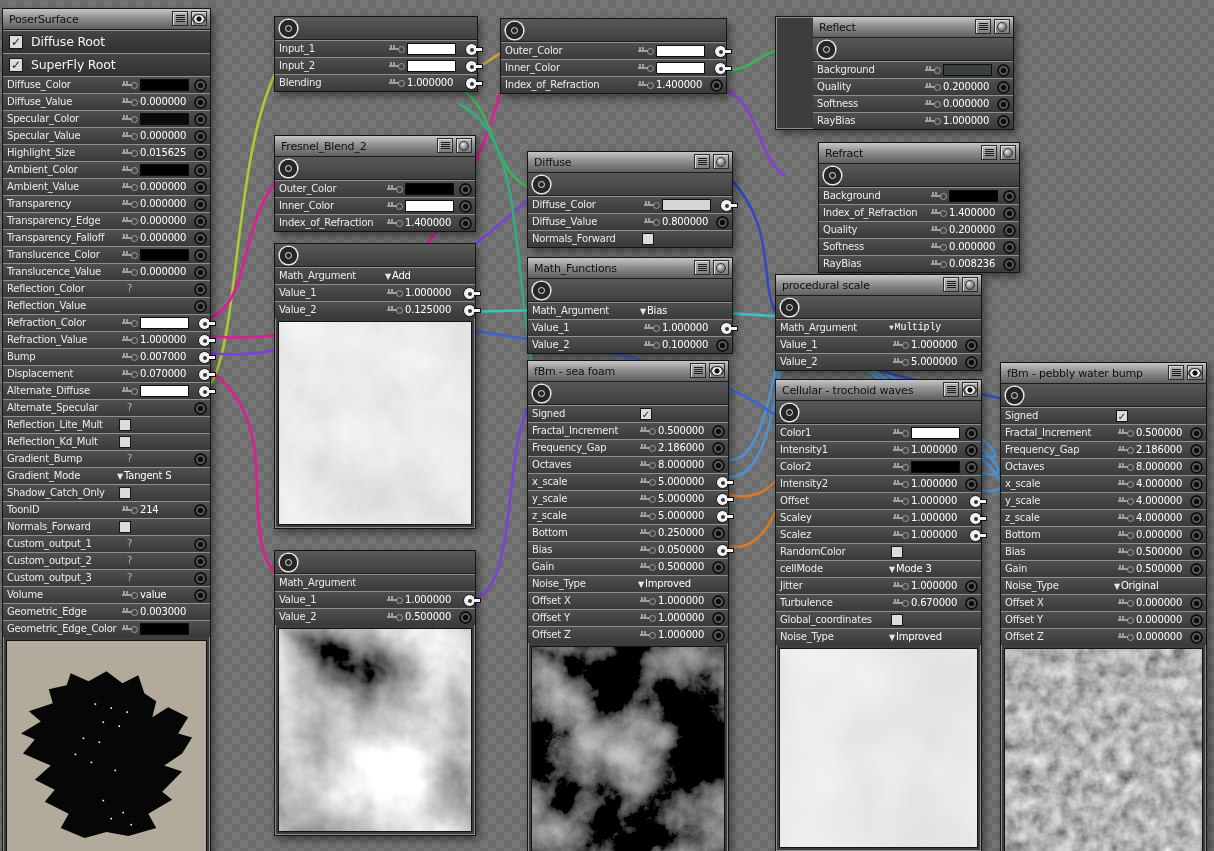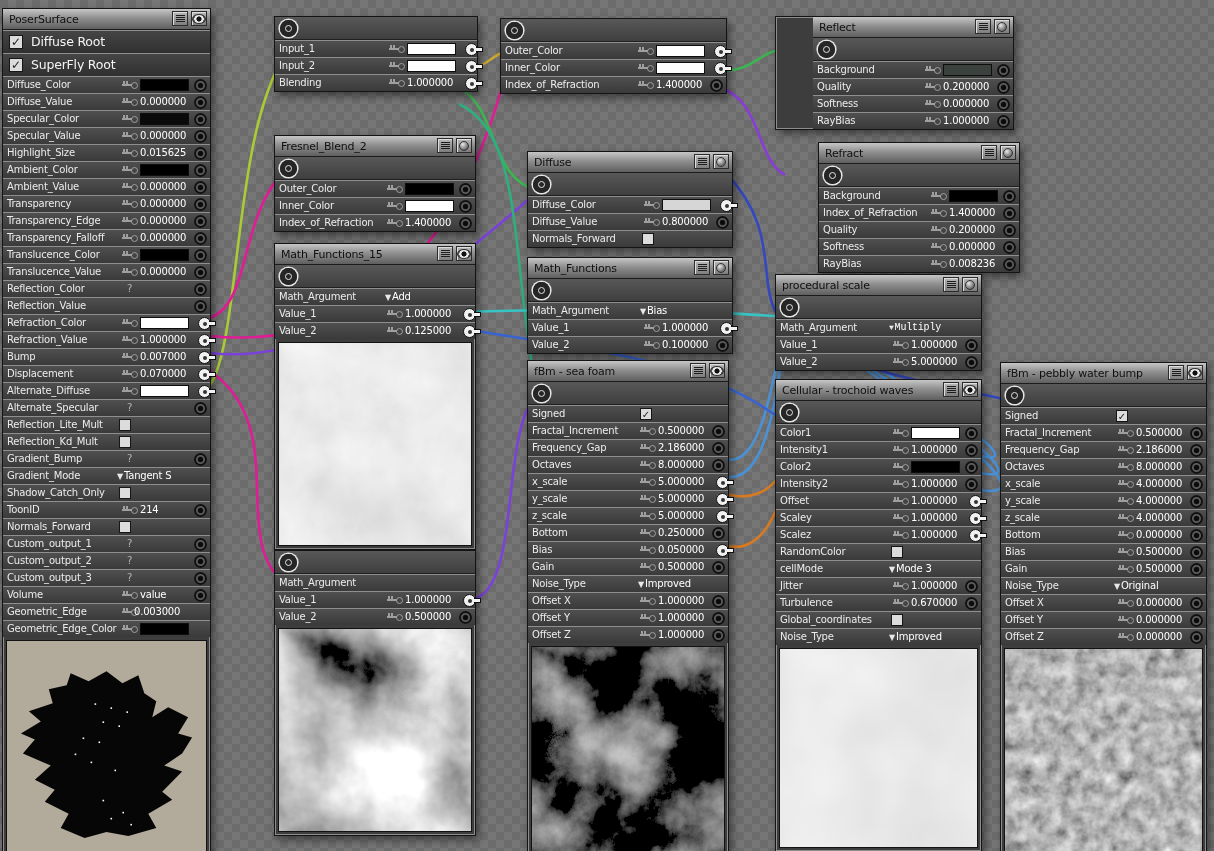--- a/index.html
+++ b/index.html
@@ -400,21 +400,21 @@
         <span class="dotc"></span>
       </div>
       <div class="row">
         <span class="lbl">Geometric_Edge</span>
         <span class="key" style="right: 72px;">
           <i class="t1"></i>
           <i class="t2"></i>
           <i class="sh"></i>
           <i class="rg"></i>
         </span>
-        <span class="val" style="right: auto; left: 131px; text-align: right;">0.003000</span>
+        <span class="val" style="right: auto; left: 137px; text-align: right;">0.003000</span>
       </div>
       <div class="row">
         <span class="lbl">Geometric_Edge_Color</span>
         <span class="key" style="right: 72px;">
           <i class="t1"></i>
           <i class="t2"></i>
           <i class="sh"></i>
           <i class="rg"></i>
         </span>
         <span class="swatch" style="right: 21px; width: 49px; background: rgb(0, 0, 0);"></span>
@@ -530,36 +530,20 @@
           <i class="t1"></i>
           <i class="t2"></i>
           <i class="sh"></i>
           <i class="rg"></i>
         </span>
         <span class="val" style="right: auto; left: 130px;">1.400000</span>
         <span class="dotc"></span>
       </div>
     </div>
     <div class="node" style="left: 274px; top: 243px; width: 200px;">
-      <div class="hdr">
-        <span class="ttl">Math_Functions_15</span>
-        <span class="hbtns">
-          <span class="hbtn">
-            <span>
-              <i style="display: block; width: 9px; height: 1px; background: rgb(29, 29, 29); margin: 1.2px 0px;"></i>
-              <i style="display: block; width: 9px; height: 1px; background: rgb(29, 29, 29); margin: 1.2px 0px;"></i>
-              <i style="display: block; width: 9px; height: 1px; background: rgb(29, 29, 29); margin: 1.2px 0px;"></i>
-              <i style="display: block; width: 9px; height: 1px; background: rgb(29, 29, 29); margin: 1.2px 0px;"></i>
-            </span>
-          </span>
-          <span class="hbtn">
-            <span class="eyeicon"></span>
-          </span>
-        </span>
-      </div>
       <div class="outrow">
         <span class="outsock"></span>
       </div>
       <div class="row">
         <span class="lbl">Math_Argument</span>
         <span class="drop" style="left: 110px;">Add</span>
       </div>
       <div class="row">
         <span class="lbl">Value_1</span>
         <span class="key" style="right: 72px;">

